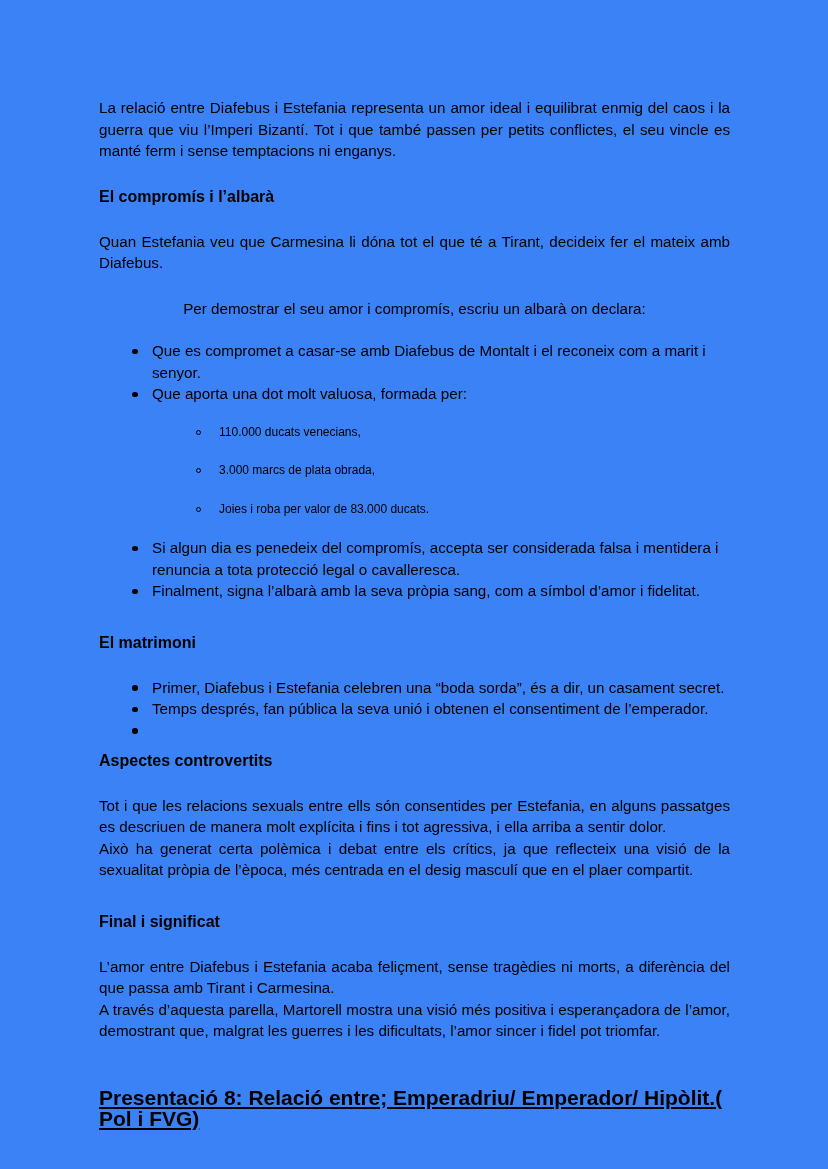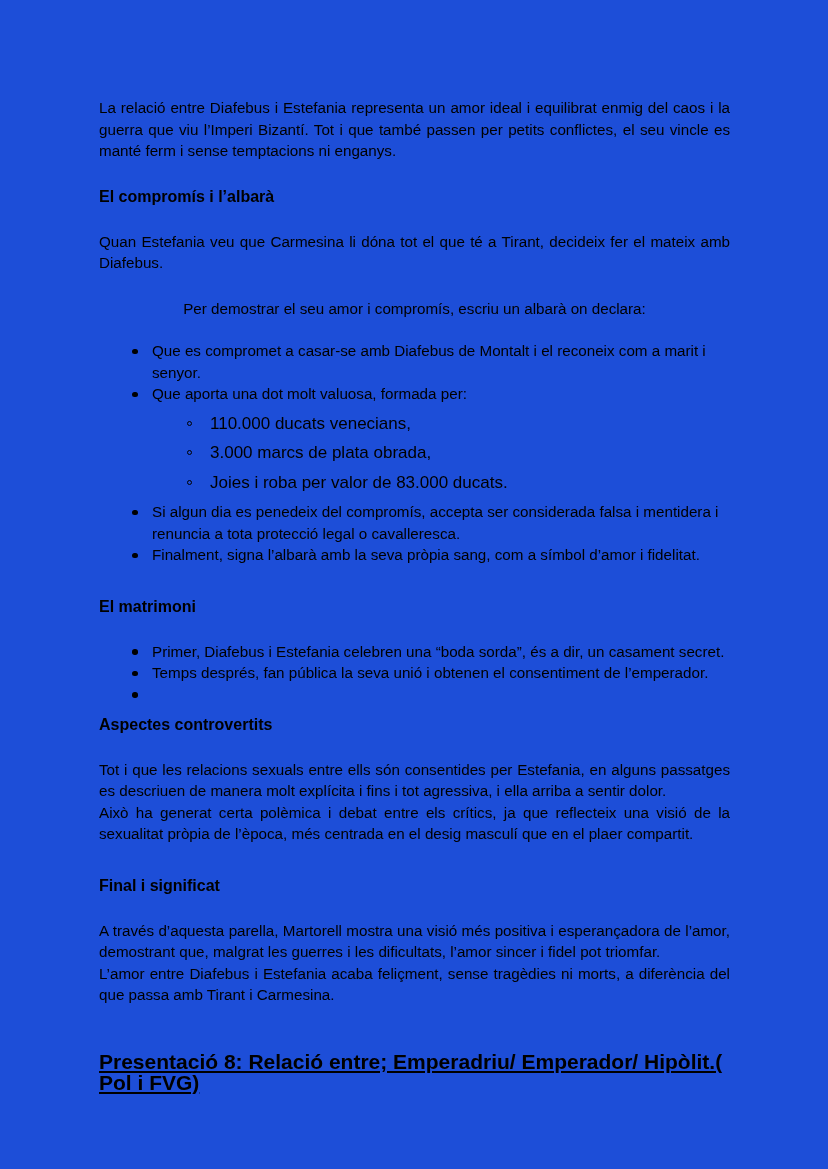--- a/index.html
+++ b/index.html
@@ -4,21 +4,21 @@
 <style>
   html, body {
     margin: 0;
     padding: 0;
     background: #ffffff;
   }
   .page {
     position: relative;
     width: 828px;
     height: 1169px;
-    background: #1d4ed8;
+    background: #3b82f6;
     margin: 0 auto;
     overflow: hidden;
     font-family: "Liberation Sans", sans-serif;
     color: #000000;
   }
   .content {
     position: absolute;
     left: 99px;
     top: 97px;
     width: 631px;
@@ -71,23 +71,23 @@
     border-radius: 50%;
     background: #000000;
   }
   ul.lvl2 {
     margin: 0;
     padding: 0;
     list-style: none;
   }
   ul.lvl2 > li.subbullet-item {
     position: relative;
-    margin: 8px;
+    margin: 17px;
     padding-left: 50px;
-    font-size: 17px;
+    font-size: 12px;
     line-height: 21.5px;
     text-align: left;
     color: #000000;
   }
   ul.lvl2 > li.subbullet-item > .marker-circle {
     position: absolute;
     left: 27px;
     top: 8px;
     width: 5px;
     height: 5px;
@@ -186,21 +186,21 @@
 
     <p class="body-text">Tot i que les relacions sexuals entre ells són consentides per Estefania, en alguns passatges es descriuen de manera molt explícita i fins i tot agressiva, i ella arriba a sentir dolor.</p>
     <p class="body-text">Això ha generat certa polèmica i debat entre els crítics, ja que reflecteix una visió de la sexualitat pròpia de l’època, més centrada en el desig masculí que en el plaer compartit.</p>
 
     <div class="gap-lg"></div>
 
     <h2 class="section-heading">Final i significat</h2>
 
     <div class="gap-md"></div>
 
+    <p class="body-text">L’amor entre Diafebus i Estefania acaba feliçment, sense tragèdies ni morts, a diferència del que passa amb Tirant i Carmesina.</p>
     <p class="body-text">A través d’aquesta parella, Martorell mostra una visió més positiva i esperançadora de l’amor, demostrant que, malgrat les guerres i les dificultats, l’amor sincer i fidel pot triomfar.</p>
-    <p class="body-text">L’amor entre Diafebus i Estefania acaba feliçment, sense tragèdies ni morts, a diferència del que passa amb Tirant i Carmesina.</p>
 
     <div class="gap-xl"></div>
 
     <p class="final-heading">Presentació 8: Relació entre; Emperadriu/ Emperador/ Hipòlit.( Pol i FVG)</p>
 
   </div>
 </div>
 
 </body></html>

